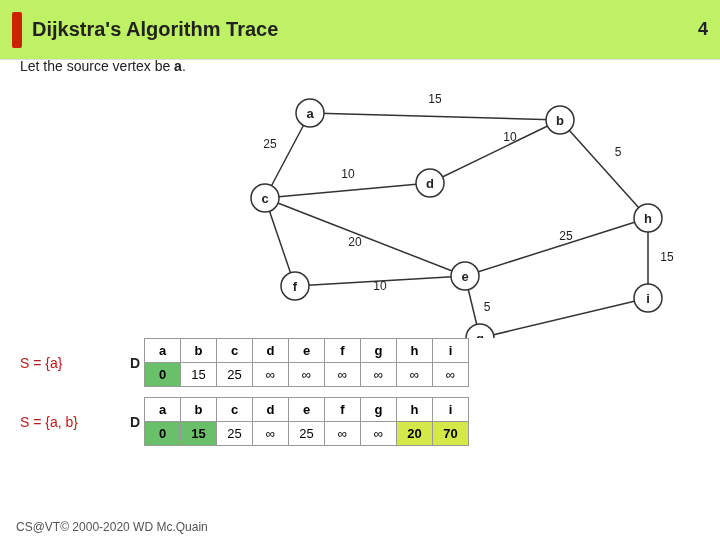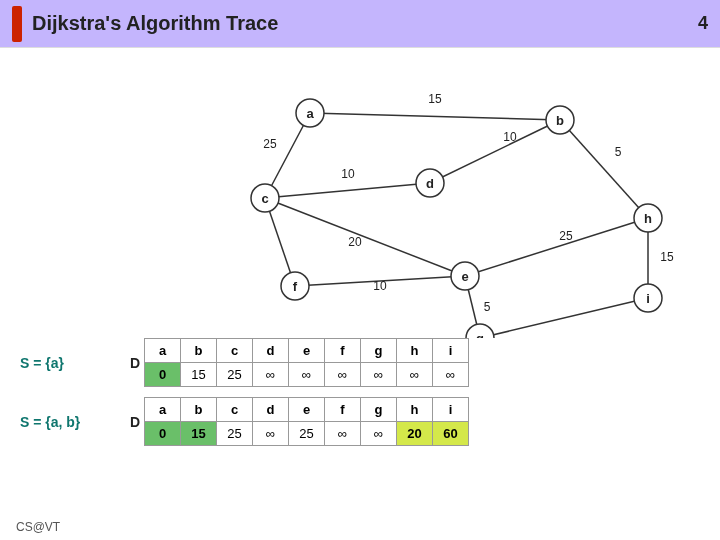--- a/index.html
+++ b/index.html
@@ -10,22 +10,22 @@
       font-family: Arial, sans-serif;
       font-size: 14px;
       overflow: hidden;
       position: relative;
     }
 
     
     #header {
       display: flex;
       align-items: center;
-      height: 48px;
-      background: #c4b5fd;
+      height: 60px;
+      background: #bef264;
       border-bottom: 1px solid #ddd;
       padding: 7px 12px;
     }
     #red-bar {
       width: 10px;
       height: 36px;
       background: #cc2200;
       margin-right: 10px;
       border-radius: 2px;
     }
@@ -85,24 +85,23 @@
       padding-left: 20px;
     }
 
     .table-row-container {
       display: flex;
       align-items: center;
       margin-bottom: 10px;
     }
     .set-label {
       font-size: 14px;
-      color: #0f766e;
+      color: #b91c1c;
       width: 90px;
       flex-shrink: 0;
-      font-weight: bold;
     }
     .d-label {
       font-size: 14px;
       font-weight: bold;
       color: #222;
       width: 30px;
       text-align: right;
       margin-right: 4px;
       flex-shrink: 0;
     }
@@ -152,20 +151,23 @@
 </head>
 <body>
 
 <div id="header">
   <div id="red-bar"></div>
   <div id="title">Dijkstra's Algorithm Trace</div>
   <div id="page-num">4</div>
 </div>
 
 <div id="graph-area">
+  <div id="source-text">
+    <span>Let the source vertex be </span><em style="font-weight:bold;">a</em><span>.</span>
+  </div>
 
   <svg id="graph-svg">
 
     <line x1="310" y1="65" x2="560" y2="72" stroke="#333" stroke-width="1.5"></line>
     <text x="435" y="55" text-anchor="middle" font-size="12" fill="#222">15</text>
 
     <line x1="310" y1="65" x2="265" y2="150" stroke="#333" stroke-width="1.5"></line>
     <text x="270" y="100" text-anchor="middle" font-size="12" fill="#222">25</text>
 
     <line x1="265" y1="150" x2="430" y2="135" stroke="#333" stroke-width="1.5"></line>
@@ -280,22 +282,23 @@
       <tbody>
         <tr id="t2-values">
             <td class="cell-green">0</td>
             <td class="cell-green">15</td>
             <td class="cell-white">25</td>
             <td class="cell-white">∞</td>
             <td class="cell-white">25</td>
             <td class="cell-white">∞</td>
             <td class="cell-white">∞</td>
             <td class="cell-yellow">20</td>
-            <td class="cell-yellow">60</td>
+            <td class="cell-yellow">70</td>
           </tr>
       </tbody>
     </table>
   </div>
 </div>
 
 <div id="footer">
   <span>CS@VT</span>
+  <span>© 2000-2020 WD Mc.Quain</span>
 </div>
 
 </body></html>

